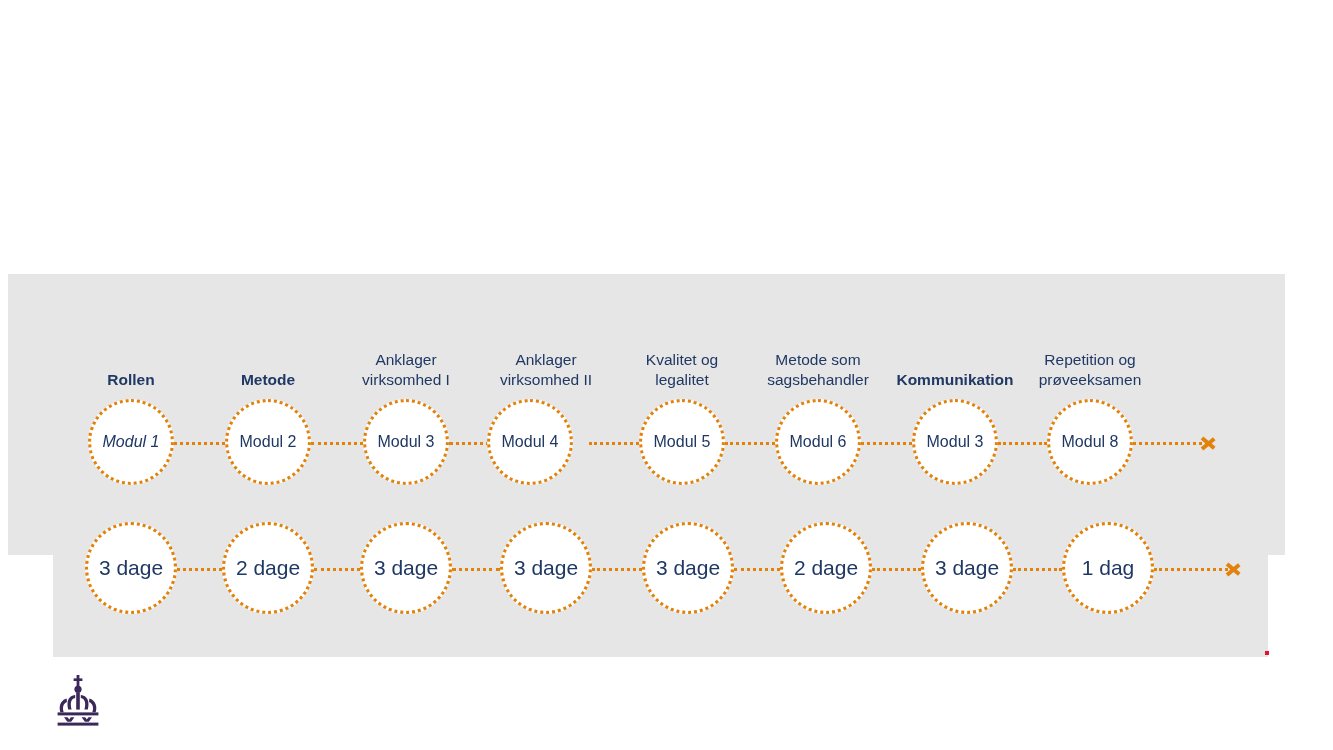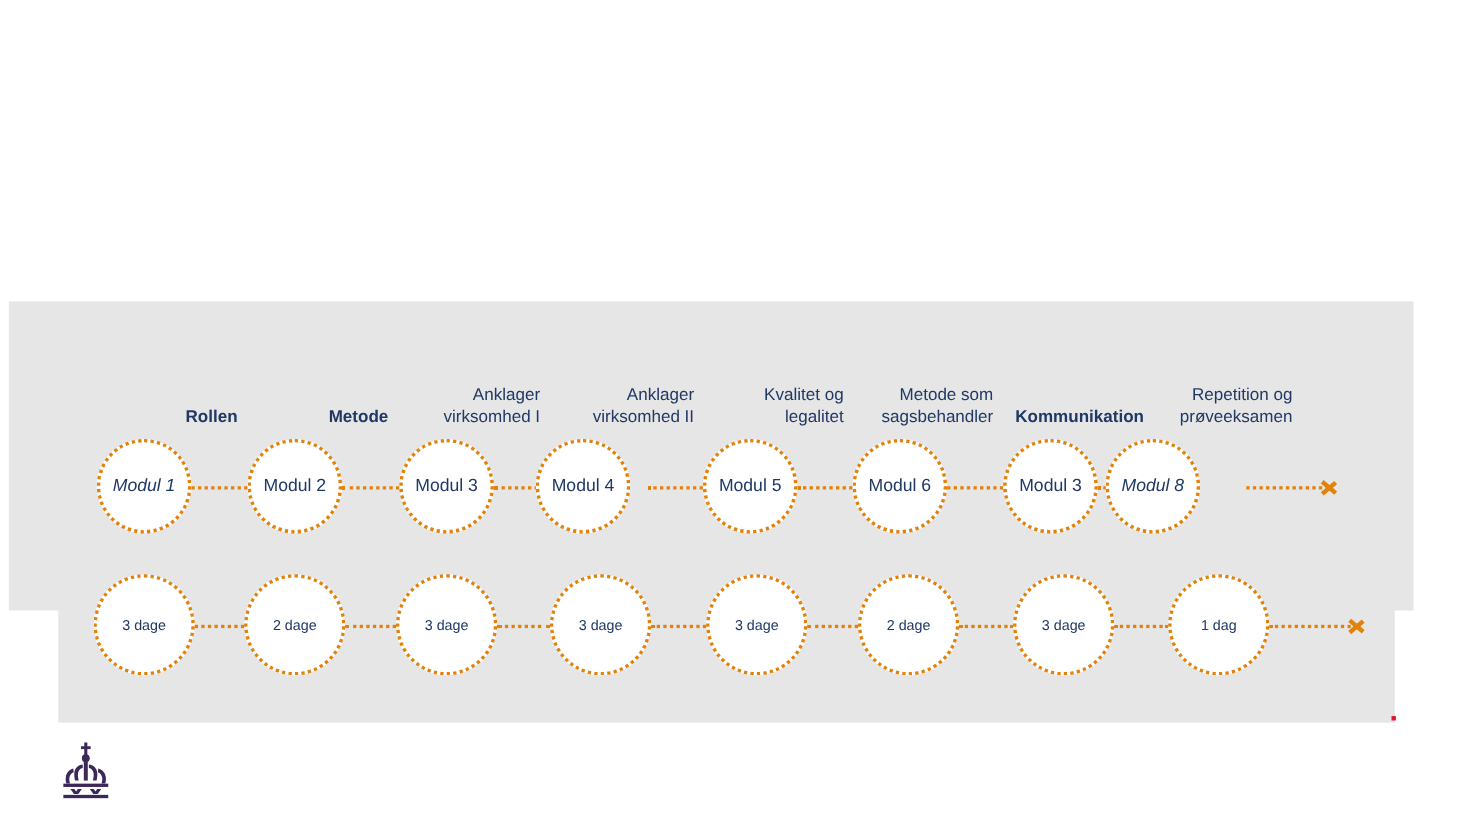--- a/index.html
+++ b/index.html
@@ -60,26 +60,26 @@
     height: 86px;
     margin-left: -43px;
     margin-top: -43px;
     font-size: 16px;
   }
   .node.duration {
     width: 92px;
     height: 92px;
     margin-left: -46px;
     margin-top: -46px;
-    font-size: 13px;
+    font-size: 21px;
   }
 
   .node-label {
     position: absolute;
-    text-align: right;
+    text-align: center;
     color: #1F3864;
     font-size: 15.5px;
     line-height: 1.33;
     width: 170px;
     margin-left: -85px;
     z-index: 4;
     white-space: pre-line;
   }
   .node-label.one-line { bottom: 51px; font-weight: bold; }
   .node-label.two-line { bottom: 51px; }
@@ -183,21 +183,21 @@
     <div class="label-anchor" style="left: 818px;">
       <div class="node-label two-line">Metode som
 sagsbehandler</div>
     </div>
     <div class="connector" style="left: 861px; width: 51px;"></div>
     <div class="node module" style="left: 955px;">Modul 3</div>
     <div class="label-anchor" style="left: 955px;">
       <div class="node-label one-line">Kommunikation</div>
     </div>
     <div class="connector" style="left: 998px; width: 49px;"></div>
-    <div class="node module" style="left: 1048px; font-style: italic;">Modul 8</div>
+    <div class="node module" style="left: 1090px;">Modul 8</div>
     <div class="label-anchor" style="left: 1090px;">
       <div class="node-label two-line">Repetition og
 prøveeksamen</div>
     </div>
     <div class="connector" style="left: 1133px; width: 75px;"></div>
     <div class="arrow-head" style="left: 1202px;"></div>
   </div>
 
 <div class="row" id="row-durations">
     <div class="node duration" style="left: 131px;">3 dage</div>

